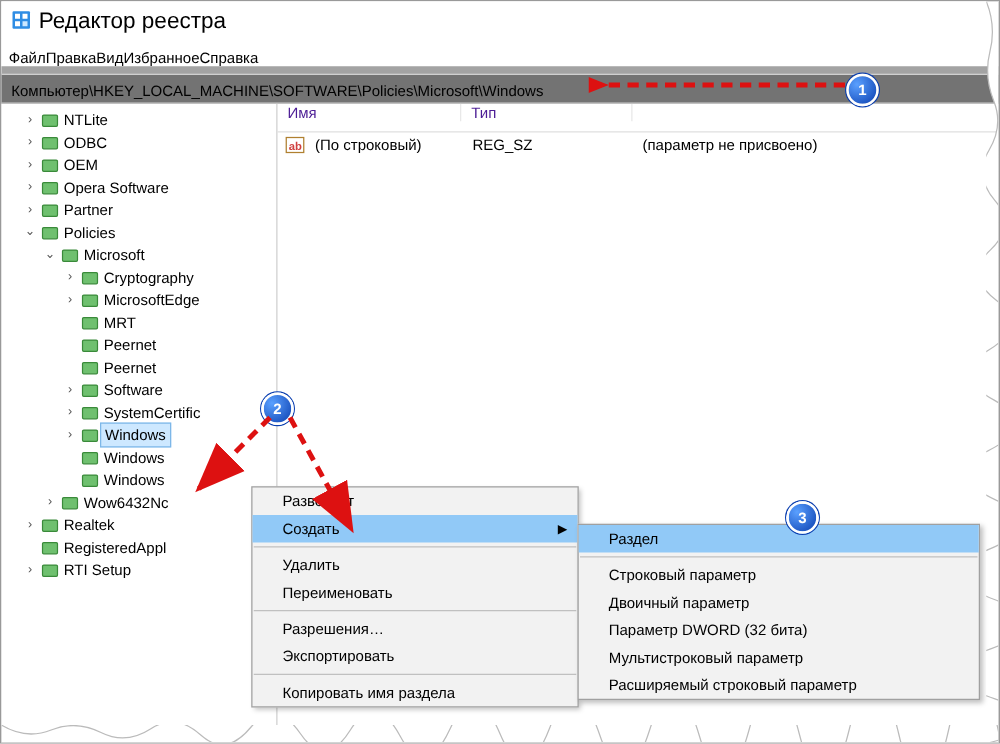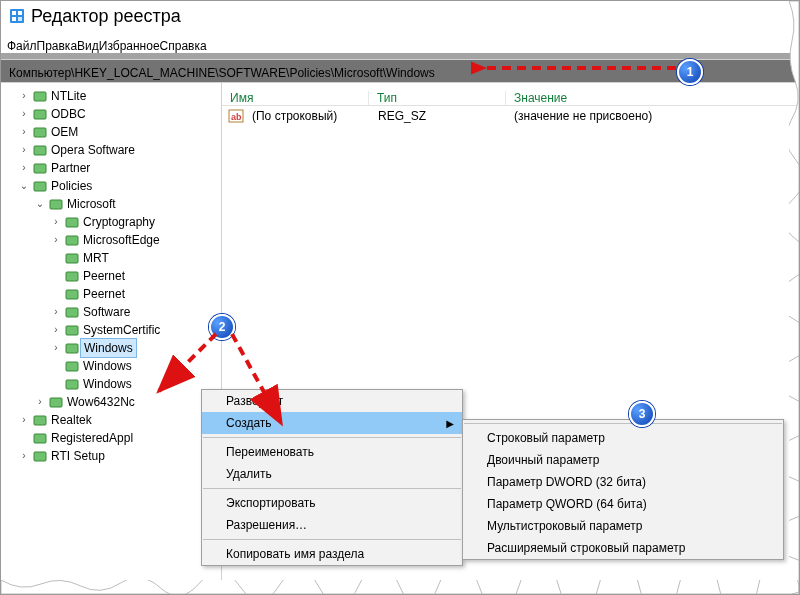--- a/index.html
+++ b/index.html
@@ -14,21 +14,21 @@
 .body{display:flex;height:calc(100% - 30px - 22px - 22px)}
 .tree{width:220px;border-right:1px solid #d0d0d0;overflow:auto;padding-top:4px;position:relative}
 .tree ul{list-style:none;margin:0;padding-left:16px}
 .tree li{white-space:nowrap;line-height:18px}
 .tree .row{display:flex;align-items:center;gap:2px;height:18px}
 .exp{width:14px;text-align:center;color:#555;font-size:10px;cursor:default;user-select:none}
 .folder-ico{width:14px;height:14px;display:inline-flex;align-items:center;justify-content:center}
 .node-label{padding:0 2px}
 .node-label.sel{background:#cde8ff;border:1px solid #7db7e8;padding:0 3px;margin-left:-1px}
 .list{flex:1;overflow:auto}
-.list-header{display:flex;border-bottom:1px solid #e0e0e0;height:22px;align-items:flex-end;color:#15803d}
+.list-header{display:flex;border-bottom:1px solid #e0e0e0;height:22px;align-items:flex-start;color:#4c1d95}
 .list-header .col{padding:0 8px;border-right:1px solid #e8e8e8;font-size:12px}
 .c-name{width:130px}
 .c-type{width:120px}
 .c-val{flex:1}
 .list-row{display:flex;align-items:center;height:20px}
 .list-row .col{padding:0 8px}
 .val-ico{width:16px;height:16px;margin-left:6px;display:inline-flex;align-items:flex-end;justify-content:center}
 
 .ctx{position:absolute;background:#f2f2f2;border:1px solid #a0a0a0;box-shadow:2px 2px 4px rgba(0,0,0,.25);font-size:12px}
 .ctx .mi{height:22px;display:flex;align-items:center;padding:0 28px 0 24px;position:relative}
@@ -317,77 +317,76 @@
               <span class="node-label">RTI Setup</span>
             </div>
           </li>
       </ul>
     </div>
 
     <div class="list">
       <div class="list-header">
         <div class="col c-name">Имя</div>
         <div class="col c-type">Тип</div>
-        <div class="col c-val">Значение</div>
       </div>
       <div class="list-row">
         <span class="val-ico">
             <svg width="16" height="16">
               <rect x="1" y="2" width="14" height="12" fill="#fff" stroke="#b08030"></rect>
               <text x="3" y="12" font-size="9" fill="#d04040" font-weight="bold">ab</text>
             </svg>
           </span>
         <div class="col c-name" style="width:110px">(По строковый)</div>
         <div class="col c-type">REG_SZ</div>
-        <div class="col c-val">(значение не присвоено)</div>
+        <div class="col c-val">(параметр не присвоено)</div>
       </div>
     </div>
   </div>
 
   <div class="ctx" id="ctx1">
     <div class="mi">
         <span>Развернут</span>
       </div>
     <div class="mi hi">
         <span>Создать</span>
         <span class="arrow">▶</span>
       </div>
     <div class="sep"></div>
     <div class="mi">
+        <span>Удалить</span>
+      </div>
+    <div class="mi">
         <span>Переименовать</span>
       </div>
-    <div class="mi">
-        <span>Удалить</span>
-      </div>
     <div class="sep"></div>
     <div class="mi">
+        <span>Разрешения…</span>
+      </div>
+    <div class="mi">
         <span>Экспортировать</span>
       </div>
-    <div class="mi">
-        <span>Разрешения…</span>
-      </div>
     <div class="sep"></div>
     <div class="mi">
         <span>Копировать имя раздела</span>
       </div>
   </div>
 
   <div class="ctx" id="ctx2">
+    <div class="mi hi">
+        <span>Раздел</span>
+      </div>
     <div class="sep"></div>
     <div class="mi">
         <span>Строковый параметр</span>
       </div>
     <div class="mi">
         <span>Двоичный параметр</span>
       </div>
     <div class="mi">
         <span>Параметр DWORD (32 бита)</span>
-      </div>
-    <div class="mi">
-        <span>Параметр QWORD (64 бита)</span>
       </div>
     <div class="mi">
         <span>Мультистроковый параметр</span>
       </div>
     <div class="mi">
         <span>Расширяемый строковый параметр</span>
       </div>
   </div>
 
   <div class="badge" id="b1">1</div>

